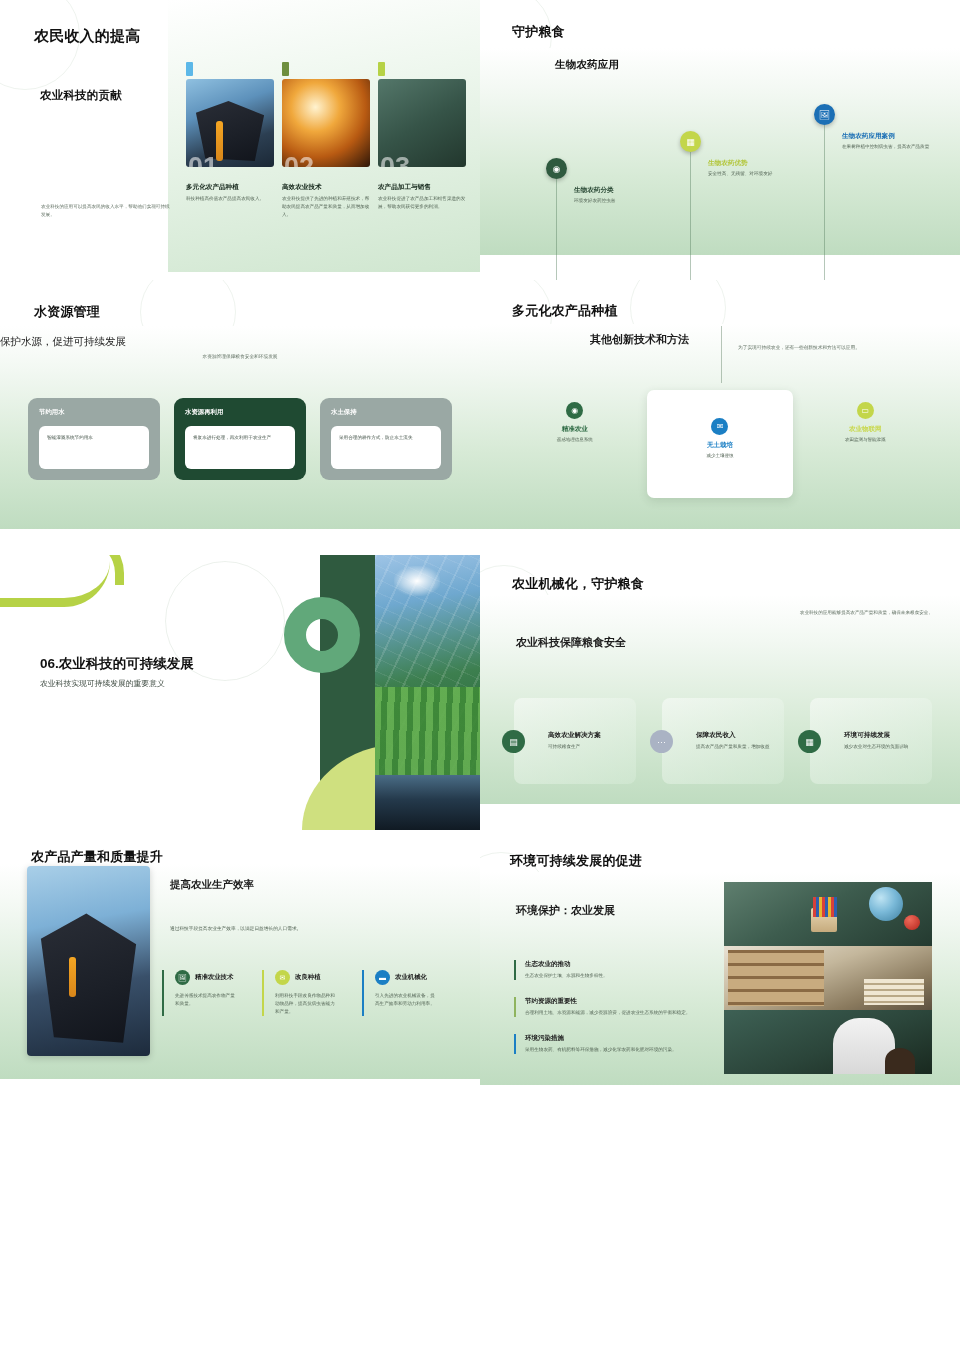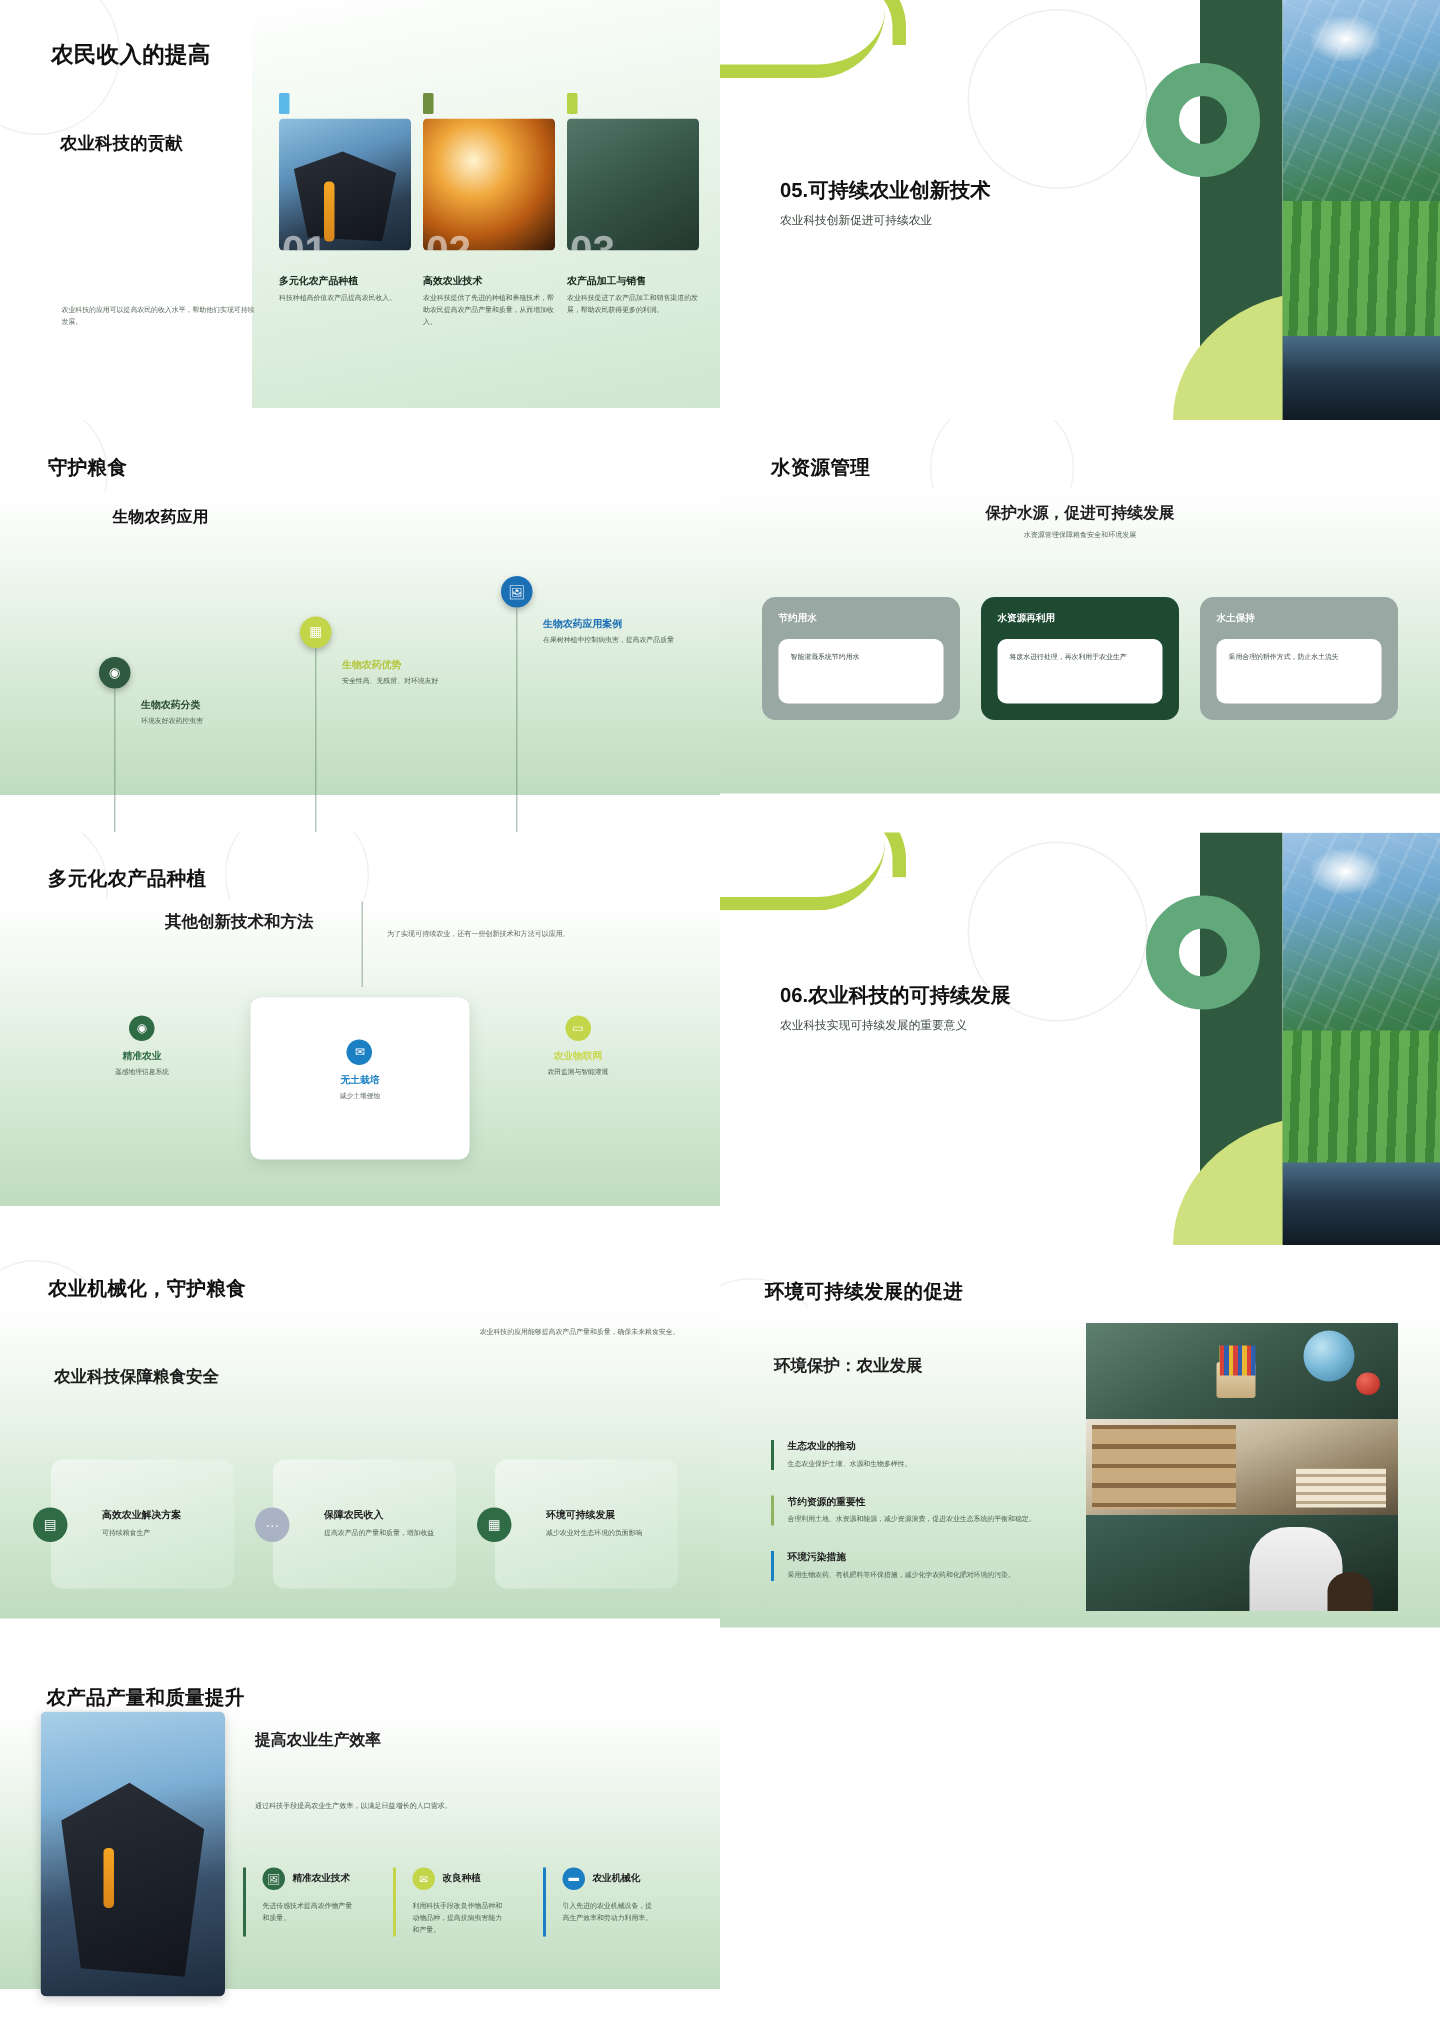--- a/index.html
+++ b/index.html
@@ -90,22 +90,22 @@
   .st-dot{ width:21px; height:21px; border-radius:50% 50% 50% 50%;
            display:flex; align-items:center; justify-content:center;
            color:#fff; font-size:9px; box-shadow:0 2px 4px rgba(0,0,0,.25); }
   .st-dot:after{ content:""; position:absolute; }
   .st-line{ position:absolute; width:1px; background:rgba(90,130,100,.45); }
   .st-h{ font-size:6.6px; font-weight:bold; }
   .st-p{ font-size:4.6px; line-height:1.7; color:#4e5f50; margin-top:2px; }
 
   
   .wr-title{ left:34px; top:23px; font-size:13px; }
-  .wr-h{ position:absolute; left:0; right:0; top:55px; text-align:center;
-         font-size:10.5px; font-weight:bold; }
+  .wr-h{ position:absolute; left:0; right:0; top:55px; text-align:left;
+         font-size:10.5px; font-weight:normal; }
   .wr-s{ position:absolute; left:0; right:0; top:73px; text-align:center;
          font-size:4.7px; color:#5a6a5c; }
   .wr-cards{ position:absolute; left:28px; right:28px; top:118px;
              display:flex; gap:14px; }
   .wr-card{ flex:1; border-radius:9px; padding:10px 11px 12px; height:82px; }
   .wr-card.muted{ background:#9aa8a4; }
   .wr-card.dark{ background:#1f4a32; }
   .wr-ct{ font-size:6.4px; font-weight:bold; color:#fff; }
   .wr-inner{ margin-top:9px; background:#fff; border-radius:6px;
              padding:8px 8px; height:43px; }
@@ -227,148 +227,130 @@
         <div class="s1-img">
           <div class="ph ph-chalk"></div>
           <div class="s1-num">03</div>
         </div>
         <div class="s1-ch">农产品加工与销售</div>
         <div class="s1-cb">农业科技促进了农产品加工和销售渠道的发展，帮助农民获得更多的利润。</div>
       </div>
     </div>
   </div>
 
+
+  <div class="slide">
+    <div class="wm" style="left:-28px;top:-14px;width:100px;height:100px;"></div>
+    <div class="ttl bp-title">守护粮食</div>
+    <div class="grad bp-body"></div>
+    <div class="ttl bp-sub">生物农药应用</div>
+
+    <div class="stair">
+
+      <div class="st-item" style="left:66px; top:110px;">
+        <div class="st-dot" style="background:#2f5a3f">◉</div>
+        <div class="st-line" style="left:10px; top:21px; height:116px;"></div>
+        <div style="position:absolute;left:28px;top:28px;width:110px;">
+          <div class="st-h" style="color:#2b4a36">生物农药分类</div>
+          <div class="st-p">环境友好农药控虫害</div>
+        </div>
+      </div>
+
+      <div class="st-item" style="left:200px; top:83px;">
+        <div class="st-dot" style="background:#c3d64a">▦</div>
+        <div class="st-line" style="left:10px; top:21px; height:143px;"></div>
+        <div style="position:absolute;left:28px;top:28px;width:105px;">
+          <div class="st-h" style="color:#b3c63c">生物农药优势</div>
+          <div class="st-p">安全性高、无残留、对环境友好</div>
+        </div>
+      </div>
+
+      <div class="st-item" style="left:334px; top:56px;">
+        <div class="st-dot" style="background:#1b6fb5">🖼</div>
+        <div class="st-line" style="left:10px; top:21px; height:170px;"></div>
+        <div style="position:absolute;left:28px;top:28px;width:105px;">
+          <div class="st-h" style="color:#1b6fb5">生物农药应用案例</div>
+          <div class="st-p">在果树种植中控制病虫害，提高农产品质量</div>
+        </div>
+      </div>
+    </div>
+  </div>
+
+  <div class="slide">
+    <div class="wm" style="left:140px;top:-16px;width:96px;height:96px;"></div>
+    <div class="ttl wr-title">水资源管理</div>
+    <div class="grad" style="top:46px;bottom:26px;"></div>
+    <div class="wr-h">保护水源，促进可持续发展</div>
+    <div class="wr-s">水资源管理保障粮食安全和环境发展</div>
+
+    <div class="wr-cards">
+      <div class="wr-card muted">
+        <div class="wr-ct">节约用水</div>
+        <div class="wr-inner">
+          <div class="wr-ip">智能灌溉系统节约用水</div>
+        </div>
+      </div>
+      <div class="wr-card dark">
+        <div class="wr-ct">水资源再利用</div>
+        <div class="wr-inner">
+          <div class="wr-ip">将废水进行处理，再次利用于农业生产</div>
+        </div>
+      </div>
+      <div class="wr-card muted">
+        <div class="wr-ct">水土保持</div>
+        <div class="wr-inner">
+          <div class="wr-ip">采用合理的耕作方式，防止水土流失</div>
+        </div>
+      </div>
+    </div>
+  </div>
+
+  <div class="slide">
+    <div class="wm" style="left:-26px;top:-12px;width:98px;height:98px;"></div>
+    <div class="wm" style="left:150px;top:-20px;width:96px;height:96px;"></div>
+    <div class="ttl oi-title">多元化农产品种植</div>
+    <div class="grad" style="top:44px;bottom:26px;"></div>
+    <div class="oi-h">其他创新技术和方法</div>
+    <div class="oi-div"></div>
+    <div class="oi-p">为了实现可持续农业，还有一些创新技术和方法可以应用。</div>
+
+    <div class="oi-items">
+      <div class="oi-it">
+        <div class="oi-ic" style="background:#2f6b45">◉</div>
+        <div class="oi-n" style="color:#2f6b45">精准农业</div>
+        <div class="oi-d">遥感地理信息系统</div>
+      </div>
+      <div class="oi-it card">
+        <div class="oi-ic" style="background:#1b7fc4">✉</div>
+        <div class="oi-n" style="color:#1b7fc4">无土栽培</div>
+        <div class="oi-d">减少土壤侵蚀</div>
+      </div>
+      <div class="oi-it">
+        <div class="oi-ic" style="background:#c3d64a">▭</div>
+        <div class="oi-n" style="color:#c9d84f">农业物联网</div>
+        <div class="oi-d">农田监测与智能灌溉</div>
+      </div>
+    </div>
+  </div>
+
   <div class="slide">
     <div class="sd-arc"></div>
     <div class="sd-arc2"></div>
     <div class="sd-wm"></div>
     <div class="sd-band"></div>
     <div class="sd-blob"></div>
     <div class="sd-ring"></div>
     <div class="sd-photo">
       <div class="ph ph-green">
           <div class="ph-glass"></div>
           <div class="ph-sun"></div>
           <div class="ph-rows"></div>
           <div class="ph-rail"></div>
         </div>
     </div>
-    <div class="sd-t" style="top:118px">05.可持续农业创新技术</div>
-    <div class="sd-s" style="top:141px">农业科技创新促进可持续农业</div>
-  </div>
-
-  <div class="slide">
-    <div class="wm" style="left:-28px;top:-14px;width:100px;height:100px;"></div>
-    <div class="ttl bp-title">守护粮食</div>
-    <div class="grad bp-body"></div>
-    <div class="ttl bp-sub">生物农药应用</div>
-
-    <div class="stair">
-
-      <div class="st-item" style="left:66px; top:110px;">
-        <div class="st-dot" style="background:#2f5a3f">◉</div>
-        <div class="st-line" style="left:10px; top:21px; height:116px;"></div>
-        <div style="position:absolute;left:28px;top:28px;width:110px;">
-          <div class="st-h" style="color:#2b4a36">生物农药分类</div>
-          <div class="st-p">环境友好农药控虫害</div>
-        </div>
-      </div>
-
-      <div class="st-item" style="left:200px; top:83px;">
-        <div class="st-dot" style="background:#c3d64a">▦</div>
-        <div class="st-line" style="left:10px; top:21px; height:143px;"></div>
-        <div style="position:absolute;left:28px;top:28px;width:105px;">
-          <div class="st-h" style="color:#b3c63c">生物农药优势</div>
-          <div class="st-p">安全性高、无残留、对环境友好</div>
-        </div>
-      </div>
-
-      <div class="st-item" style="left:334px; top:56px;">
-        <div class="st-dot" style="background:#1b6fb5">🖼</div>
-        <div class="st-line" style="left:10px; top:21px; height:170px;"></div>
-        <div style="position:absolute;left:28px;top:28px;width:105px;">
-          <div class="st-h" style="color:#1b6fb5">生物农药应用案例</div>
-          <div class="st-p">在果树种植中控制病虫害，提高农产品质量</div>
-        </div>
-      </div>
-    </div>
-  </div>
-
-  <div class="slide">
-    <div class="wm" style="left:140px;top:-16px;width:96px;height:96px;"></div>
-    <div class="ttl wr-title">水资源管理</div>
-    <div class="grad" style="top:46px;bottom:26px;"></div>
-    <div class="wr-h">保护水源，促进可持续发展</div>
-    <div class="wr-s">水资源管理保障粮食安全和环境发展</div>
-
-    <div class="wr-cards">
-      <div class="wr-card muted">
-        <div class="wr-ct">节约用水</div>
-        <div class="wr-inner">
-          <div class="wr-ip">智能灌溉系统节约用水</div>
-        </div>
-      </div>
-      <div class="wr-card dark">
-        <div class="wr-ct">水资源再利用</div>
-        <div class="wr-inner">
-          <div class="wr-ip">将废水进行处理，再次利用于农业生产</div>
-        </div>
-      </div>
-      <div class="wr-card muted">
-        <div class="wr-ct">水土保持</div>
-        <div class="wr-inner">
-          <div class="wr-ip">采用合理的耕作方式，防止水土流失</div>
-        </div>
-      </div>
-    </div>
-  </div>
-
-  <div class="slide">
-    <div class="wm" style="left:-26px;top:-12px;width:98px;height:98px;"></div>
-    <div class="wm" style="left:150px;top:-20px;width:96px;height:96px;"></div>
-    <div class="ttl oi-title">多元化农产品种植</div>
-    <div class="grad" style="top:44px;bottom:26px;"></div>
-    <div class="oi-h">其他创新技术和方法</div>
-    <div class="oi-div"></div>
-    <div class="oi-p">为了实现可持续农业，还有一些创新技术和方法可以应用。</div>
-
-    <div class="oi-items">
-      <div class="oi-it">
-        <div class="oi-ic" style="background:#2f6b45">◉</div>
-        <div class="oi-n" style="color:#2f6b45">精准农业</div>
-        <div class="oi-d">遥感地理信息系统</div>
-      </div>
-      <div class="oi-it card">
-        <div class="oi-ic" style="background:#1b7fc4">✉</div>
-        <div class="oi-n" style="color:#1b7fc4">无土栽培</div>
-        <div class="oi-d">减少土壤侵蚀</div>
-      </div>
-      <div class="oi-it">
-        <div class="oi-ic" style="background:#c3d64a">▭</div>
-        <div class="oi-n" style="color:#c9d84f">农业物联网</div>
-        <div class="oi-d">农田监测与智能灌溉</div>
-      </div>
-    </div>
-  </div>
-
-  <div class="slide">
-    <div class="sd-arc"></div>
-    <div class="sd-arc2"></div>
-    <div class="sd-wm"></div>
-    <div class="sd-band"></div>
-    <div class="sd-blob"></div>
-    <div class="sd-ring"></div>
-    <div class="sd-photo">
-      <div class="ph ph-green">
-          <div class="ph-glass"></div>
-          <div class="ph-sun"></div>
-          <div class="ph-rows"></div>
-          <div class="ph-rail"></div>
-        </div>
-    </div>
     <div class="sd-t" style="top:100px">06.农业科技的可持续发展</div>
     <div class="sd-s" style="top:123px">农业科技实现可持续发展的重要意义</div>
   </div>
 
   <div class="slide">
     <div class="wm" style="left:-24px;top:10px;width:96px;height:96px;"></div>
     <div class="ttl fs-title">农业机械化，守护粮食</div>
     <div class="grad" style="top:40px;bottom:26px;"></div>
     <div class="fs-note">农业科技的应用能够提高农产品产量和质量，确保未来粮食安全。</div>
     <div class="fs-h">农业科技保障粮食安全</div>
@@ -381,20 +363,57 @@
       </div>
       <div class="fs-c">
         <div class="fs-ic" style="background:#aab3c4">···</div>
         <div class="fs-n">保障农民收入</div>
         <div class="fs-d">提高农产品的产量和质量，增加收益</div>
       </div>
       <div class="fs-c">
         <div class="fs-ic" style="background:#2f6b45">▦</div>
         <div class="fs-n">环境可持续发展</div>
         <div class="fs-d">减少农业对生态环境的负面影响</div>
+      </div>
+    </div>
+  </div>
+
+  <div class="slide">
+    <div class="grad" style="top:34px;bottom:26px;"></div>
+    <div class="ttl yd-title">农产品产量和质量提升</div>
+    <div class="yd-img">
+      <div class="ph ph-cap">
+          <div class="art-caps"></div>
+          <div class="art-tassel"></div>
+        </div>
+    </div>
+    <div class="yd-h">提高农业生产效率</div>
+    <div class="yd-p">通过科技手段提高农业生产效率，以满足日益增长的人口需求。</div>
+
+    <div class="yd-cols">
+      <div class="yd-col" style="border-left:2px solid #2f6b45">
+        <div class="yd-hd">
+          <div class="yd-ic" style="background:#2f6b45">🖼</div>
+          <div class="yd-n">精准农业技术</div>
+        </div>
+        <div class="yd-d">先进传感技术提高农作物产量和质量。</div>
+      </div>
+      <div class="yd-col" style="border-left:2px solid #c3d64a">
+        <div class="yd-hd">
+          <div class="yd-ic" style="background:#c3d64a">✉</div>
+          <div class="yd-n">改良种植</div>
+        </div>
+        <div class="yd-d">利用科技手段改良作物品种和动物品种，提高抗病虫害能力和产量。</div>
+      </div>
+      <div class="yd-col" style="border-left:2px solid #1b7fc4">
+        <div class="yd-hd">
+          <div class="yd-ic" style="background:#1b7fc4">▬</div>
+          <div class="yd-n">农业机械化</div>
+        </div>
+        <div class="yd-d">引入先进的农业机械设备，提高生产效率和劳动力利用率。</div>
       </div>
     </div>
   </div>
 
   <div class="slide">
     <div class="wm" style="left:-26px;top:22px;width:94px;height:94px;"></div>
     <div class="ttl ev-title">环境可持续发展的促进</div>
     <div class="grad" style="top:42px;bottom:20px;"></div>
     <div class="ev-h">环境保护：农业发展</div>
 
@@ -427,51 +446,14 @@
           <div class="art-stack"></div>
       </div>
       <div class="ev-im">
         <div class="ph ph-kid"></div>
         <div class="art-person"></div>
           <div class="art-head"></div>
       </div>
     </div>
   </div>
 
-  <div class="slide">
-    <div class="grad" style="top:34px;bottom:26px;"></div>
-    <div class="ttl yd-title">农产品产量和质量提升</div>
-    <div class="yd-img">
-      <div class="ph ph-cap">
-          <div class="art-caps"></div>
-          <div class="art-tassel"></div>
-        </div>
-    </div>
-    <div class="yd-h">提高农业生产效率</div>
-    <div class="yd-p">通过科技手段提高农业生产效率，以满足日益增长的人口需求。</div>
-
-    <div class="yd-cols">
-      <div class="yd-col" style="border-left:2px solid #2f6b45">
-        <div class="yd-hd">
-          <div class="yd-ic" style="background:#2f6b45">🖼</div>
-          <div class="yd-n">精准农业技术</div>
-        </div>
-        <div class="yd-d">先进传感技术提高农作物产量和质量。</div>
-      </div>
-      <div class="yd-col" style="border-left:2px solid #c3d64a">
-        <div class="yd-hd">
-          <div class="yd-ic" style="background:#c3d64a">✉</div>
-          <div class="yd-n">改良种植</div>
-        </div>
-        <div class="yd-d">利用科技手段改良作物品种和动物品种，提高抗病虫害能力和产量。</div>
-      </div>
-      <div class="yd-col" style="border-left:2px solid #1b7fc4">
-        <div class="yd-hd">
-          <div class="yd-ic" style="background:#1b7fc4">▬</div>
-          <div class="yd-n">农业机械化</div>
-        </div>
-        <div class="yd-d">引入先进的农业机械设备，提高生产效率和劳动力利用率。</div>
-      </div>
-    </div>
-  </div>
-
 
 </div>
 
 </body></html>

